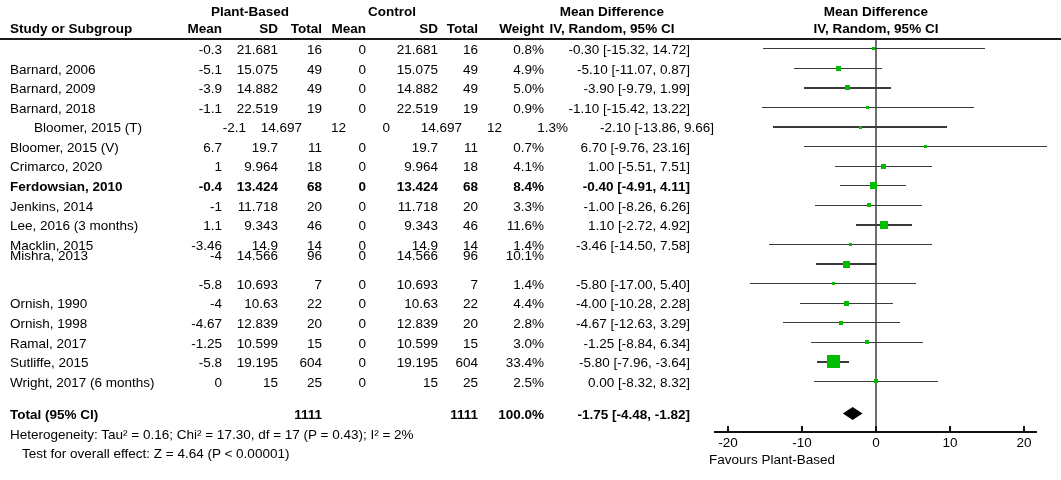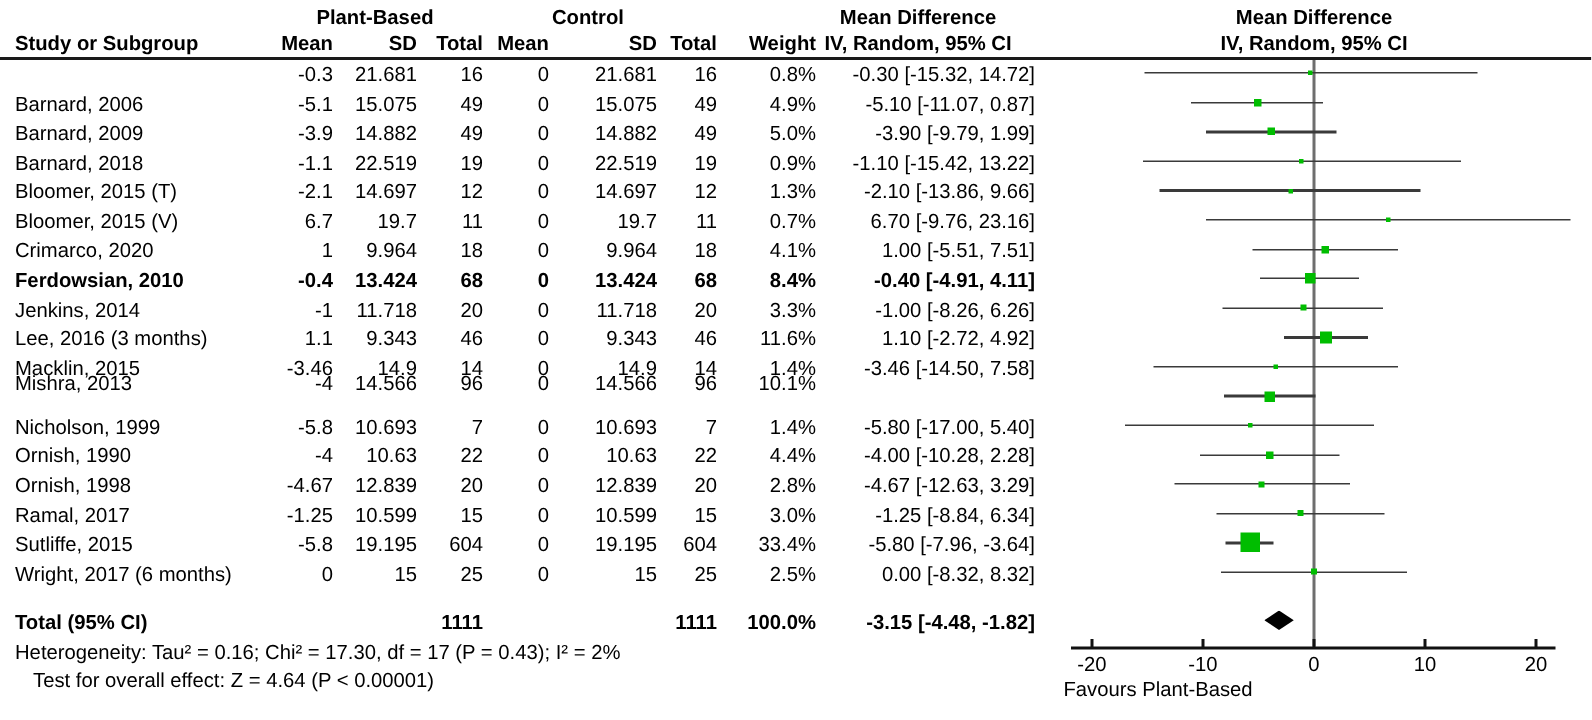--- a/index.html
+++ b/index.html
@@ -97,21 +97,21 @@
         <span class="cell c-study">Barnard, 2018</span>
         <span class="cell c-mean1">-1.1</span>
         <span class="cell c-sd1">22.519</span>
         <span class="cell c-total1">19</span>
         <span class="cell c-mean2">0</span>
         <span class="cell c-sd2">22.519</span>
         <span class="cell c-total2">19</span>
         <span class="cell c-weight">0.9%</span>
         <span class="cell c-md">-1.10 [-15.42, 13.22]</span>
       </div>
-      <div class="row" style="top: 120.28px;">
+      <div class="row" style="top: 120.28px; margin-left: 24px;">
         <span class="cell c-study">Bloomer, 2015 (T)</span>
         <span class="cell c-mean1">-2.1</span>
         <span class="cell c-sd1">14.697</span>
         <span class="cell c-total1">12</span>
         <span class="cell c-mean2">0</span>
         <span class="cell c-sd2">14.697</span>
         <span class="cell c-total2">12</span>
         <span class="cell c-weight">1.3%</span>
         <span class="cell c-md">-2.10 [-13.86, 9.66]</span>
       </div>
@@ -185,21 +185,20 @@
         <span class="cell c-study">Mishra, 2013</span>
         <span class="cell c-mean1">-4</span>
         <span class="cell c-sd1">14.566</span>
         <span class="cell c-total1">96</span>
         <span class="cell c-mean2">0</span>
         <span class="cell c-sd2">14.566</span>
         <span class="cell c-total2">96</span>
         <span class="cell c-weight">10.1%</span>
       </div>
       <div class="row" style="top: 276.84px;">
-        <span class="cell c-study">Nicholson, 1999</span>
         <span class="cell c-mean1">-5.8</span>
         <span class="cell c-sd1">10.693</span>
         <span class="cell c-total1">7</span>
         <span class="cell c-mean2">0</span>
         <span class="cell c-sd2">10.693</span>
         <span class="cell c-total2">7</span>
         <span class="cell c-weight">1.4%</span>
         <span class="cell c-md">-5.80 [-17.00, 5.40]</span>
       </div>
       <div class="row" style="top: 296.41px;">
@@ -255,21 +254,21 @@
         <span class="cell c-sd2">15</span>
         <span class="cell c-total2">25</span>
         <span class="cell c-weight">2.5%</span>
         <span class="cell c-md">0.00 [-8.32, 8.32]</span>
       </div>
       <div class="row" style="top: 407px;">
         <span class="cell c-study bold">Total (95% CI)</span>
         <span class="cell c-total1 bold">1111</span>
         <span class="cell c-total2 bold">1111</span>
         <span class="cell c-weight bold">100.0%</span>
-        <span class="cell c-md bold">-3.15 [-4.48, -1.82]</span>
+        <span class="cell c-md bold">-1.75 [-4.48, -1.82]</span>
       </div>
     </div>
 
   <div>
     <div class="zero-line"></div>
     <div class="axis-line"></div>
   <div class="ci" style="left: 762.632px; width: 222.296px; top: 48.1px; background: rgb(58, 58, 58);"></div>
       <div class="marker" style="height: 3px; width: 3px; left: 872.28px; top: 47.3px; background: rgb(0, 189, 0);"></div>
       <div class="ci" style="left: 794.082px; width: 88.356px; top: 67.67px; background: rgb(58, 58, 58);"></div>
       <div class="marker" style="height: 5px; width: 5px; left: 835.76px; top: 65.87px; background: rgb(0, 189, 0);"></div>

